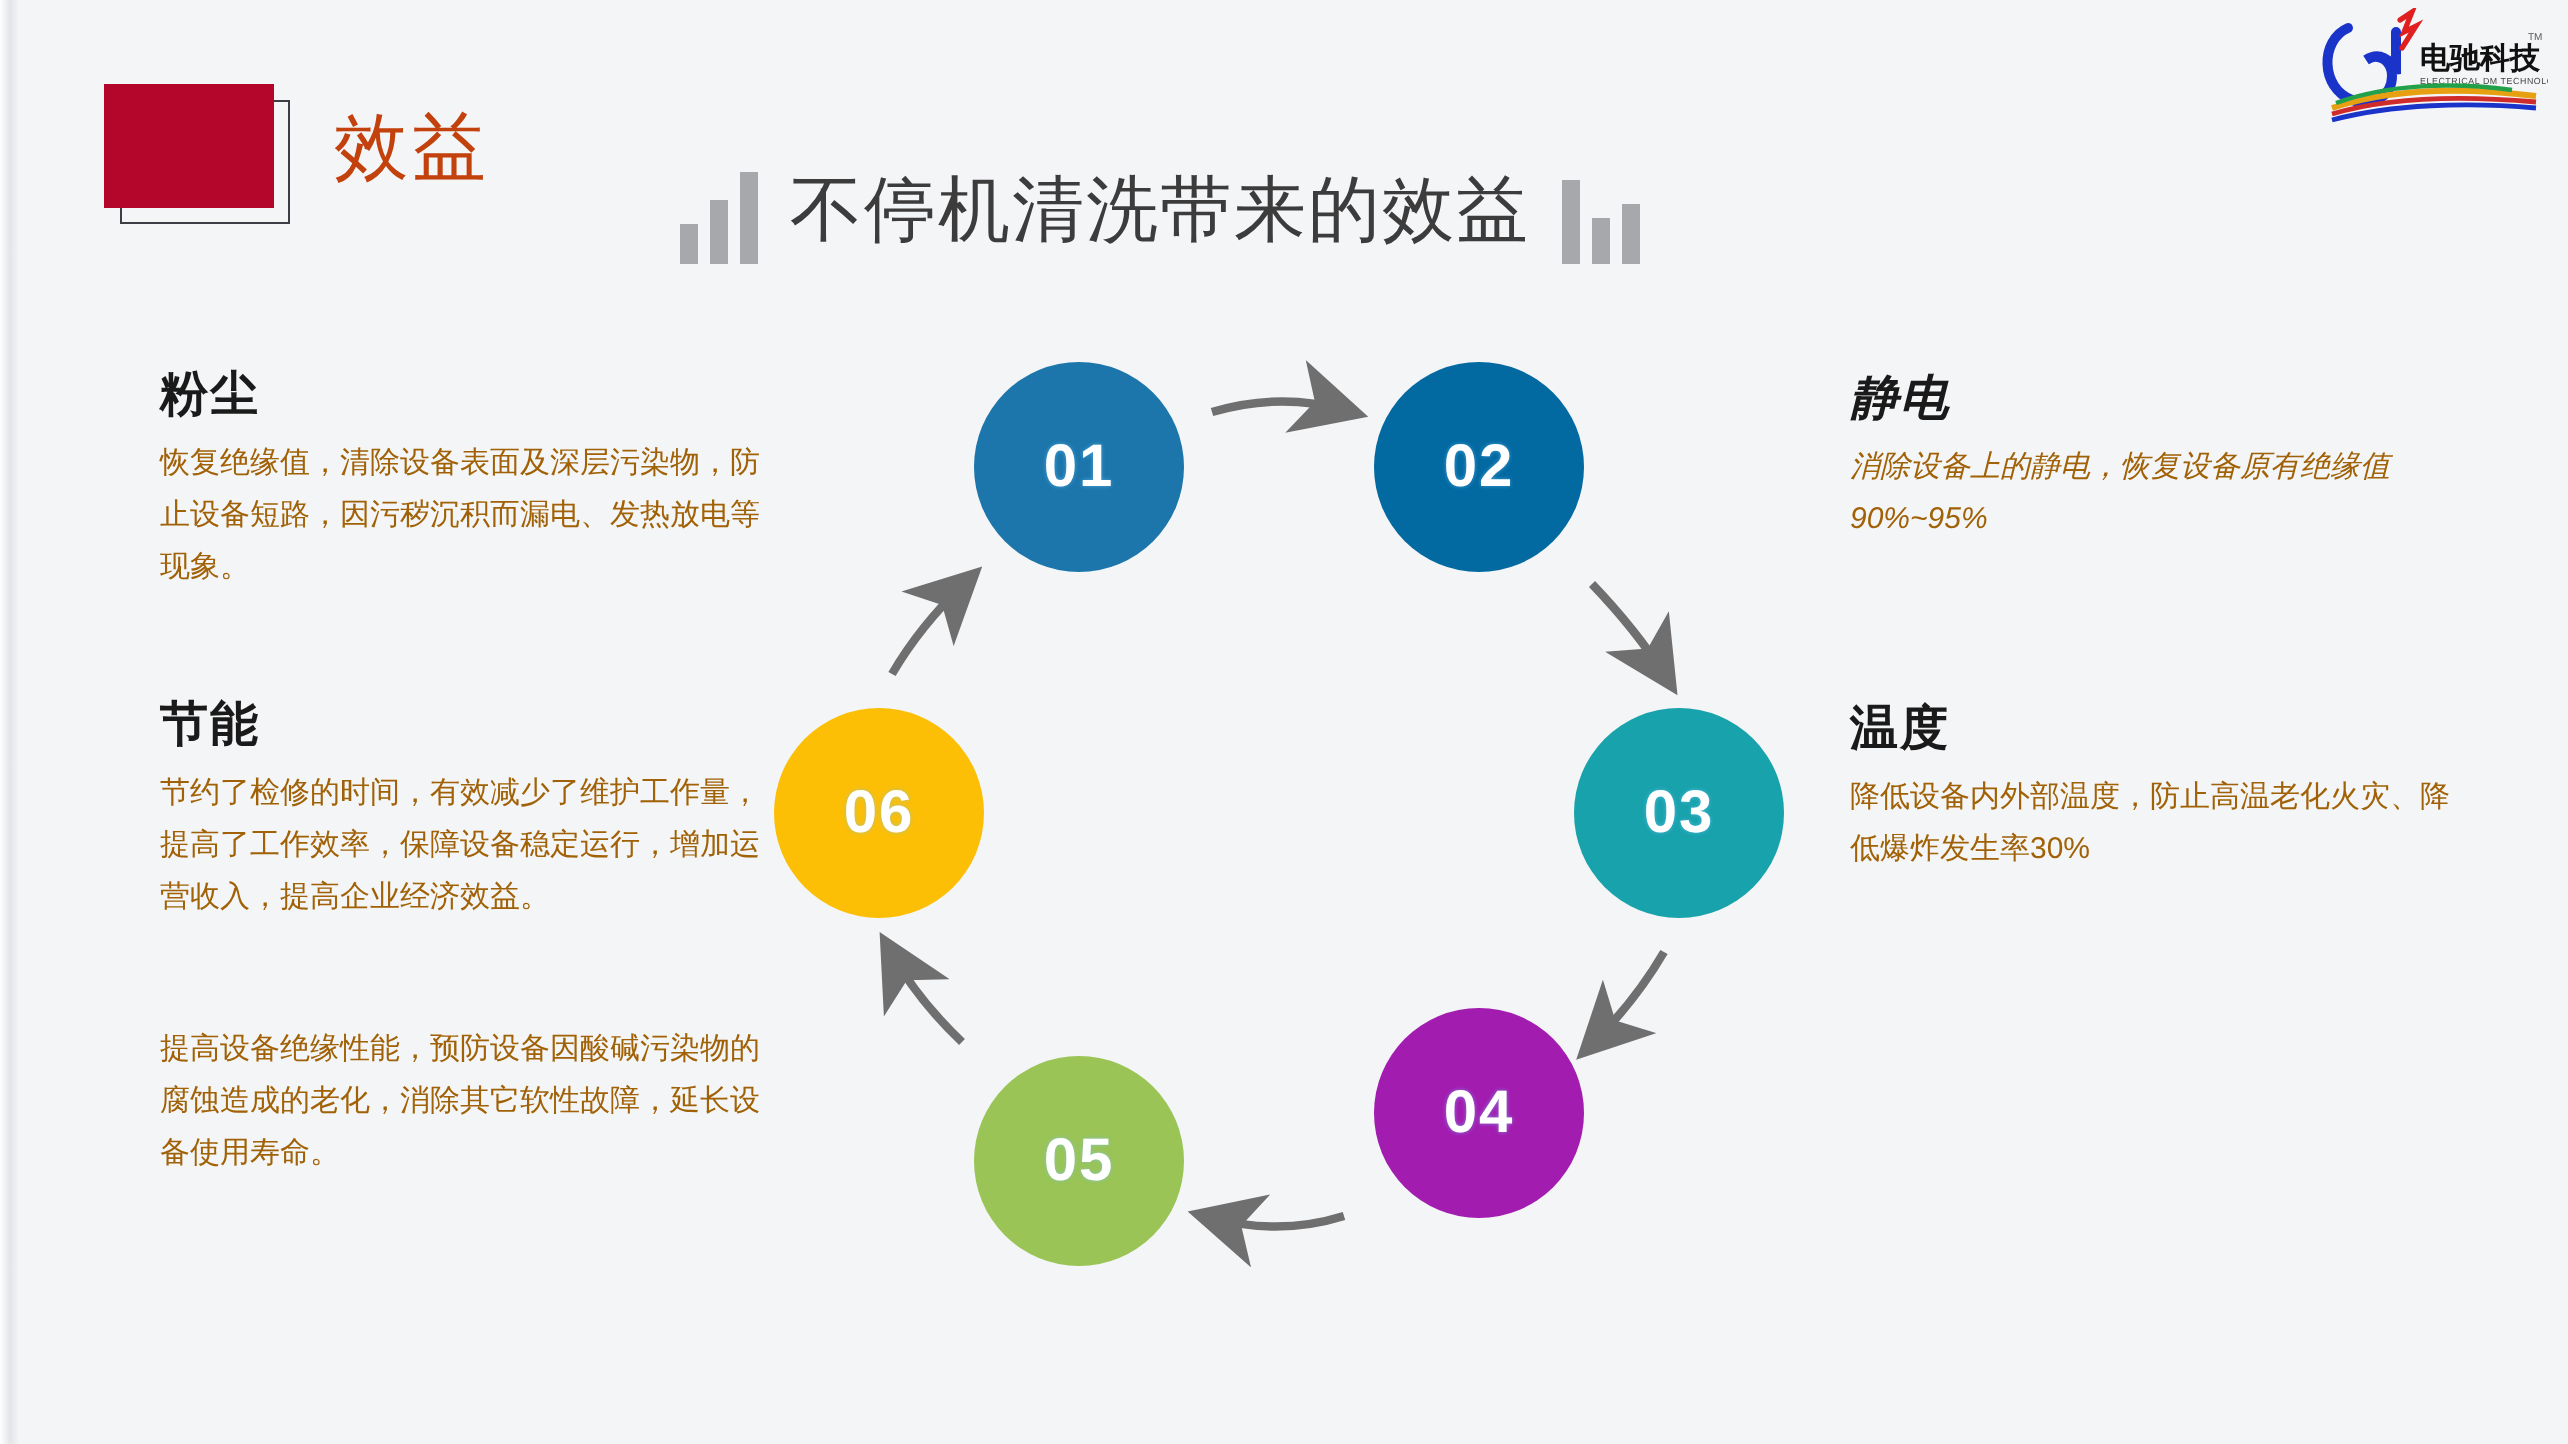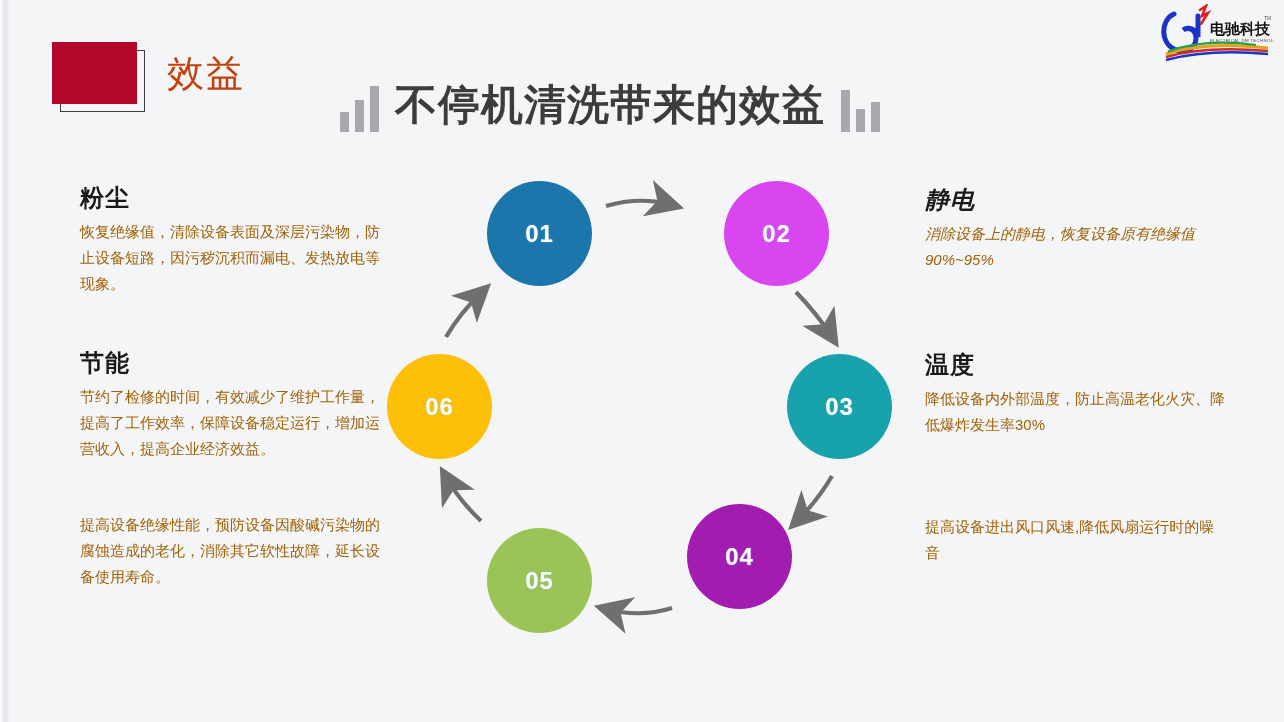--- a/index.html
+++ b/index.html
@@ -52,47 +52,47 @@
   }
   .bars { display: flex; align-items: flex-end; gap: 6px; height: 46px; }
   .bars .b { width: 9px; background: #a7a8ab; }
   .bars-left .b1 { height: 20px; }
   .bars-left .b2 { height: 32px; }
   .bars-left .b3 { height: 46px; }
   .bars-right .b1 { height: 42px; }
   .bars-right .b2 { height: 23px; }
   .bars-right .b3 { height: 30px; }
   .title-text {
-    font-size: 42px; font-weight: bold;
+    font-size: 36px; font-weight: normal;
     color: #3c3c3c;
     letter-spacing: 1px;
     margin: 0 16px 2px 16px;
     line-height: 50px;
     white-space: nowrap;
   }
 
   
   .logo {
     position: absolute; right: 10px; top: 4px;
     width: 118px; height: 58px;
   }
 
   
   .circle {
     position: absolute;
     border-radius: 50%;
     display: flex; align-items: center; justify-content: center;
     color: #ffffff;
     font-weight: bold;
-    font-size: 24px;
+    font-size: 30px;
     letter-spacing: 1px;
     text-shadow: 0 0 2px rgba(120,200,255,0.55);
   }
   .c01 { left: 487px; top: 181px; width: 105px; height: 105px; background: #1c76ab; }
-  .c02 { left: 724px; top: 181px; width: 105px; height: 105px; background: #d946ef; }
+  .c02 { left: 687px; top: 181px; width: 105px; height: 105px; background: #0369a1; }
   .c03 { left: 787px; top: 354px; width: 105px; height: 105px; background: #18a2ac; }
   .c04 { left: 687px; top: 504px; width: 105px; height: 105px; background: #a21caf; }
   .c05 { left: 487px; top: 528px; width: 105px; height: 105px; background: #9ac456; }
   .c06 { left: 387px; top: 354px; width: 105px; height: 105px; background: #fcbf06; }
 
   .arrows { position: absolute; left: 0; top: 0; width: 1284px; height: 722px; }
 
   
   .block { position: absolute; width: 300px; }
   .block h3 {
@@ -198,16 +198,15 @@
     <h3>静电</h3>
     <p>消除设备上的静电，恢复设备原有绝缘值90%~95%</p>
   </div>
 
   <div class="block right-block b-temp">
     <h3>温度</h3>
     <p>降低设备内外部温度，防止高温老化火灾、降低爆炸发生率30%</p>
   </div>
 
   <div class="block right-block b-noise">
-    <p>提高设备进出风口风速,降低风扇运行时的噪音</p>
   </div>
 
 </div>
 
 </body></html>

